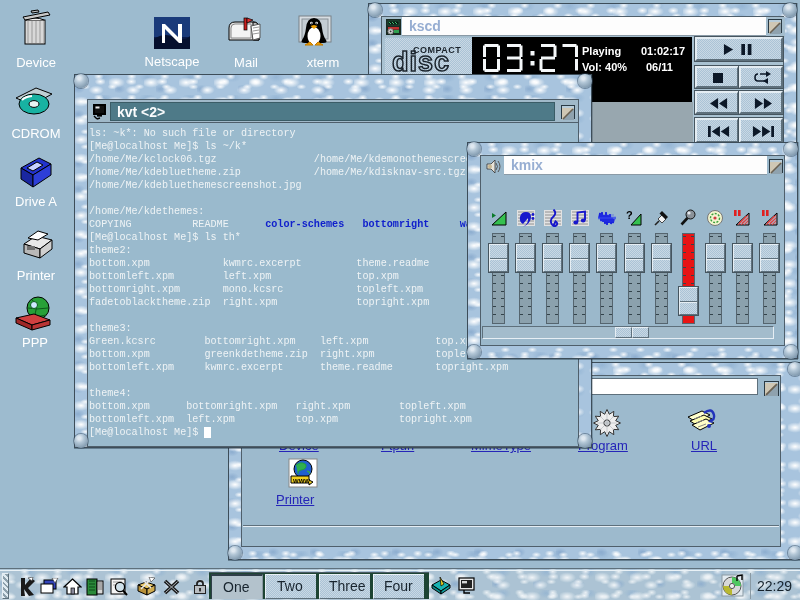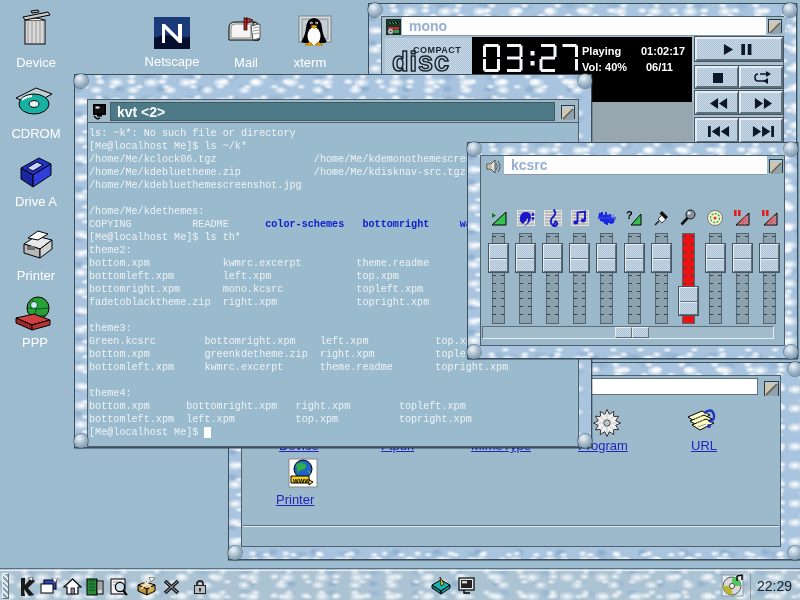--- a/index.html
+++ b/index.html
@@ -100,21 +100,21 @@
   <rect x="7" y="5" width="26" height="20" fill="#c3ccd3" stroke="#8a9298"></rect>
   <path d="M19 4 q-7 0 -8 10 q-1 8 -4 12 q-2 3 3 3 l18 0 q5 0 3 -3 q-3 -4 -4 -12 q-1 -10 -8 -10z" fill="#000"></path>
   <ellipse cx="19" cy="22" rx="6.5" ry="9" fill="#fff"></ellipse>
   <circle cx="16.4" cy="9" r="1.3" fill="#fff"></circle>
       <circle cx="21.6" cy="9" r="1.3" fill="#fff"></circle>
   <circle cx="16.7" cy="9.2" r=".6" fill="#000"></circle>
       <circle cx="21.3" cy="9.2" r=".6" fill="#000"></circle>
   <path d="M15.5 12 L19 11 L22.5 12 L19 15 Z" fill="#f0a000"></path>
   <path d="M10 31 l5 -3 l3 3 z M28 31 l-5 -3 l-3 3 z" fill="#f0a000" stroke="#c07800"></path>
  </svg>
- <div class="lbl" style="left:274px;top:55px;width:72px">xterm</div>
+ <div class="lbl" style="left:287px;top:55px;width:72px">xterm</div>
 </div>
 
 <div id="kfm" class="win mb" style="left:228px;top:362px;width:574px;height:198px">
  <div class="inner" style="left:13px;top:13px;width:540px;height:172px;background:#9dbacd">
   <div class="abs" style="left:8px;top:2px;width:508px;height:17px;background:#fff;border:1px solid #5e707c"></div>
   <div class="abs" style="left:522px;top:5px;width:15px;height:15px;background:#b8cdda;border:1px solid #2a3a44">
    <svg width="13" height="13" viewBox="0 0 12 12">
           <path d="M0 12 L12 0 L12 12 Z" fill="#8fa2ae"></path>
           <path d="M0 0 L12 0 L0 12 Z" fill="#cfc7b4"></path>
           <path d="M11 1 L1 11" stroke="#6a6152" stroke-width="1.6"></path>
@@ -168,21 +168,21 @@
    <svg class="abs" style="left:4px;top:2px" width="15" height="16" viewBox="0 0 15 16">
     <rect width="15" height="16" fill="#1a2a22"></rect>
     <rect x="2" y="2" width="11" height="4" fill="#0a1a12" stroke="#2a6a4a" stroke-width=".6"></rect>
     <path d="M3 3 l2 2 M6 3 l2 2 M9 3 l2 2" stroke="#40c070"></path>
     <rect x="2" y="8" width="11" height="2.6" fill="#c03030"></rect>
     <circle cx="4.6" cy="12.4" r="2.6" fill="#d8d8d8" stroke="#888"></circle>
           <circle cx="4.6" cy="12.4" r=".9" fill="#333"></circle>
     <rect x="8" y="11" width="5" height="3" fill="#30a050"></rect>
    </svg>
    <div class="abs" style="left:20px;top:0px;width:364px;height:19px;background:#fdfdfd;border-bottom:1px solid #8a9aa6"></div>
-   <div class="abs" style="left:27px;top:1px;font-size:14px;font-weight:bold;color:#97aed2">mono</div>
+   <div class="abs" style="left:27px;top:1px;font-size:14px;font-weight:bold;color:#97aed2">kscd</div>
    <div class="abs" style="left:386px;top:2px;width:14px;height:14px;background:#b8cdda;border:1px solid #2a3a44">
     <svg width="12" height="12" viewBox="0 0 12 12">
             <path d="M0 12 L12 0 L12 12 Z" fill="#8fa2ae"></path>
             <path d="M0 0 L12 0 L0 12 Z" fill="#cfc7b4"></path>
             <path d="M11 1 L1 11" stroke="#6a6152" stroke-width="1.6"></path>
           </svg>
    </div>
   </div>
 
   <div class="abs chk" style="left:3px;top:21px;width:87px;height:80px">
@@ -339,21 +339,21 @@
 
 <div id="kmix" class="win mb" style="left:467px;top:142px;width:331px;height:217px">
  <div class="inner" style="left:13px;top:13px;width:305px;height:191px;background:#9bb8cb">
 
   <svg class="abs" style="left:3px;top:2px" width="17" height="17" viewBox="0 0 17 17">
    <path d="M3 6 L7 6 L11 2 L11 15 L7 11 L3 11 Z" fill="#e8e4da" stroke="#333" stroke-width=".8"></path>
    <path d="M12 5 q3 3.5 0 7 M14 3 q4 5.5 0 11" stroke="#555" fill="none"></path>
    <circle cx="6" cy="8.5" r="2" fill="#c8b890"></circle>
   </svg>
   <div class="abs" style="left:23px;top:0px;width:263px;height:19px;background:#fdfdfd;border-bottom:1px solid #8a9aa6"></div>
-  <div class="abs" style="left:30px;top:1px;font-size:14px;font-weight:bold;color:#97aed2">kcsrc</div>
+  <div class="abs" style="left:30px;top:1px;font-size:14px;font-weight:bold;color:#97aed2">kmix</div>
   <div class="abs" style="left:288px;top:3px;width:14px;height:14px;background:#b8cdda;border:1px solid #2a3a44">
    <svg width="12" height="12" viewBox="0 0 12 12">
           <path d="M0 12 L12 0 L12 12 Z" fill="#8fa2ae"></path>
           <path d="M0 0 L12 0 L0 12 Z" fill="#cfc7b4"></path>
           <path d="M11 1 L1 11" stroke="#6a6152" stroke-width="1.6"></path>
         </svg>
   </div>
 
 
   <div id="mixer" class="abs" style="left:0;top:50px;width:303px;height:141px">
@@ -564,20 +564,34 @@
   <path d="M2 2 L15 14 M15 2 L2 14" stroke="#1a1a1a" stroke-width="3.6"></path>
   <path d="M2.5 2.5 L14.5 13.5 M14.5 2.5 L2.5 13.5" stroke="#aeb4ba" stroke-width="1"></path>
  </svg>
 
  <svg class="abs" style="left:192px;top:10px" width="16" height="15" viewBox="0 0 16 15">
   <rect x="2.5" y="6.5" width="11" height="8" fill="#b9bec2" stroke="#222"></rect>
   <path d="M5 6.5 L5 4.5 Q5 2 8 2 Q11 2 11 4.5 L11 6.5" fill="none" stroke="#222" stroke-width="1.8"></path>
   <rect x="7" y="9" width="2" height="3.4" fill="#333"></rect>
  </svg>
 
+ <div class="abs" style="left:209px;top:3px;width:220px;height:27px;background:#1d4433;border-top:1px solid #4a5a64">
+  <div class="abs" style="left:2px;top:1px;width:52px;height:25px;background:#b3c2cc;border-top:2px solid #2e3e48;border-left:1px solid #2e3e48;border-right:1px solid #8a9aa4">
+   <div class="abs" style="left:11px;top:3px;font-size:14px;color:#18242e">One</div>
+  </div>
+  <div class="abs chk" style="left:56px;top:1px;width:51px;height:25px;border-top:1px solid #e8f0f6;border-left:1px solid #e8f0f6;border-bottom:1px solid #5e707c">
+   <div class="abs" style="left:11px;top:3px;font-size:14px;color:#18242e">Two</div>
+  </div>
+  <div class="abs chk" style="left:110px;top:1px;width:51px;height:25px;border-top:1px solid #e8f0f6;border-left:1px solid #e8f0f6;border-bottom:1px solid #5e707c">
+   <div class="abs" style="left:9px;top:3px;font-size:14px;color:#18242e">Three</div>
+  </div>
+  <div class="abs chk" style="left:164px;top:1px;width:51px;height:25px;border-top:1px solid #e8f0f6;border-left:1px solid #e8f0f6;border-bottom:1px solid #5e707c">
+   <div class="abs" style="left:10px;top:3px;font-size:14px;color:#18242e">Four</div>
+  </div>
+ </div>
 
  <svg class="abs" style="left:430px;top:6px" width="22" height="22" viewBox="0 0 22 22">
   <path d="M2 10 L11 5 L20 10 L11 16 Z" fill="#18b2b2" stroke="#000"></path>
   <path d="M2 10 L11 16 L11 19 L2 13 Z" fill="#0e8a8a" stroke="#000"></path>
   <path d="M11 16 L20 10 L20 13 L11 19 Z" fill="#12a0a0" stroke="#000"></path>
   <path d="M10 2 L14 9 L11 11 Z" fill="#f0d020" stroke="#000" stroke-width=".7"></path>
  </svg>
 
  <svg class="abs" style="left:458px;top:8px" width="18" height="18" viewBox="0 0 18 18">
   <rect x="1" y="1" width="15" height="12" fill="#e8e8e8" stroke="#000" stroke-width="1.2"></rect>

